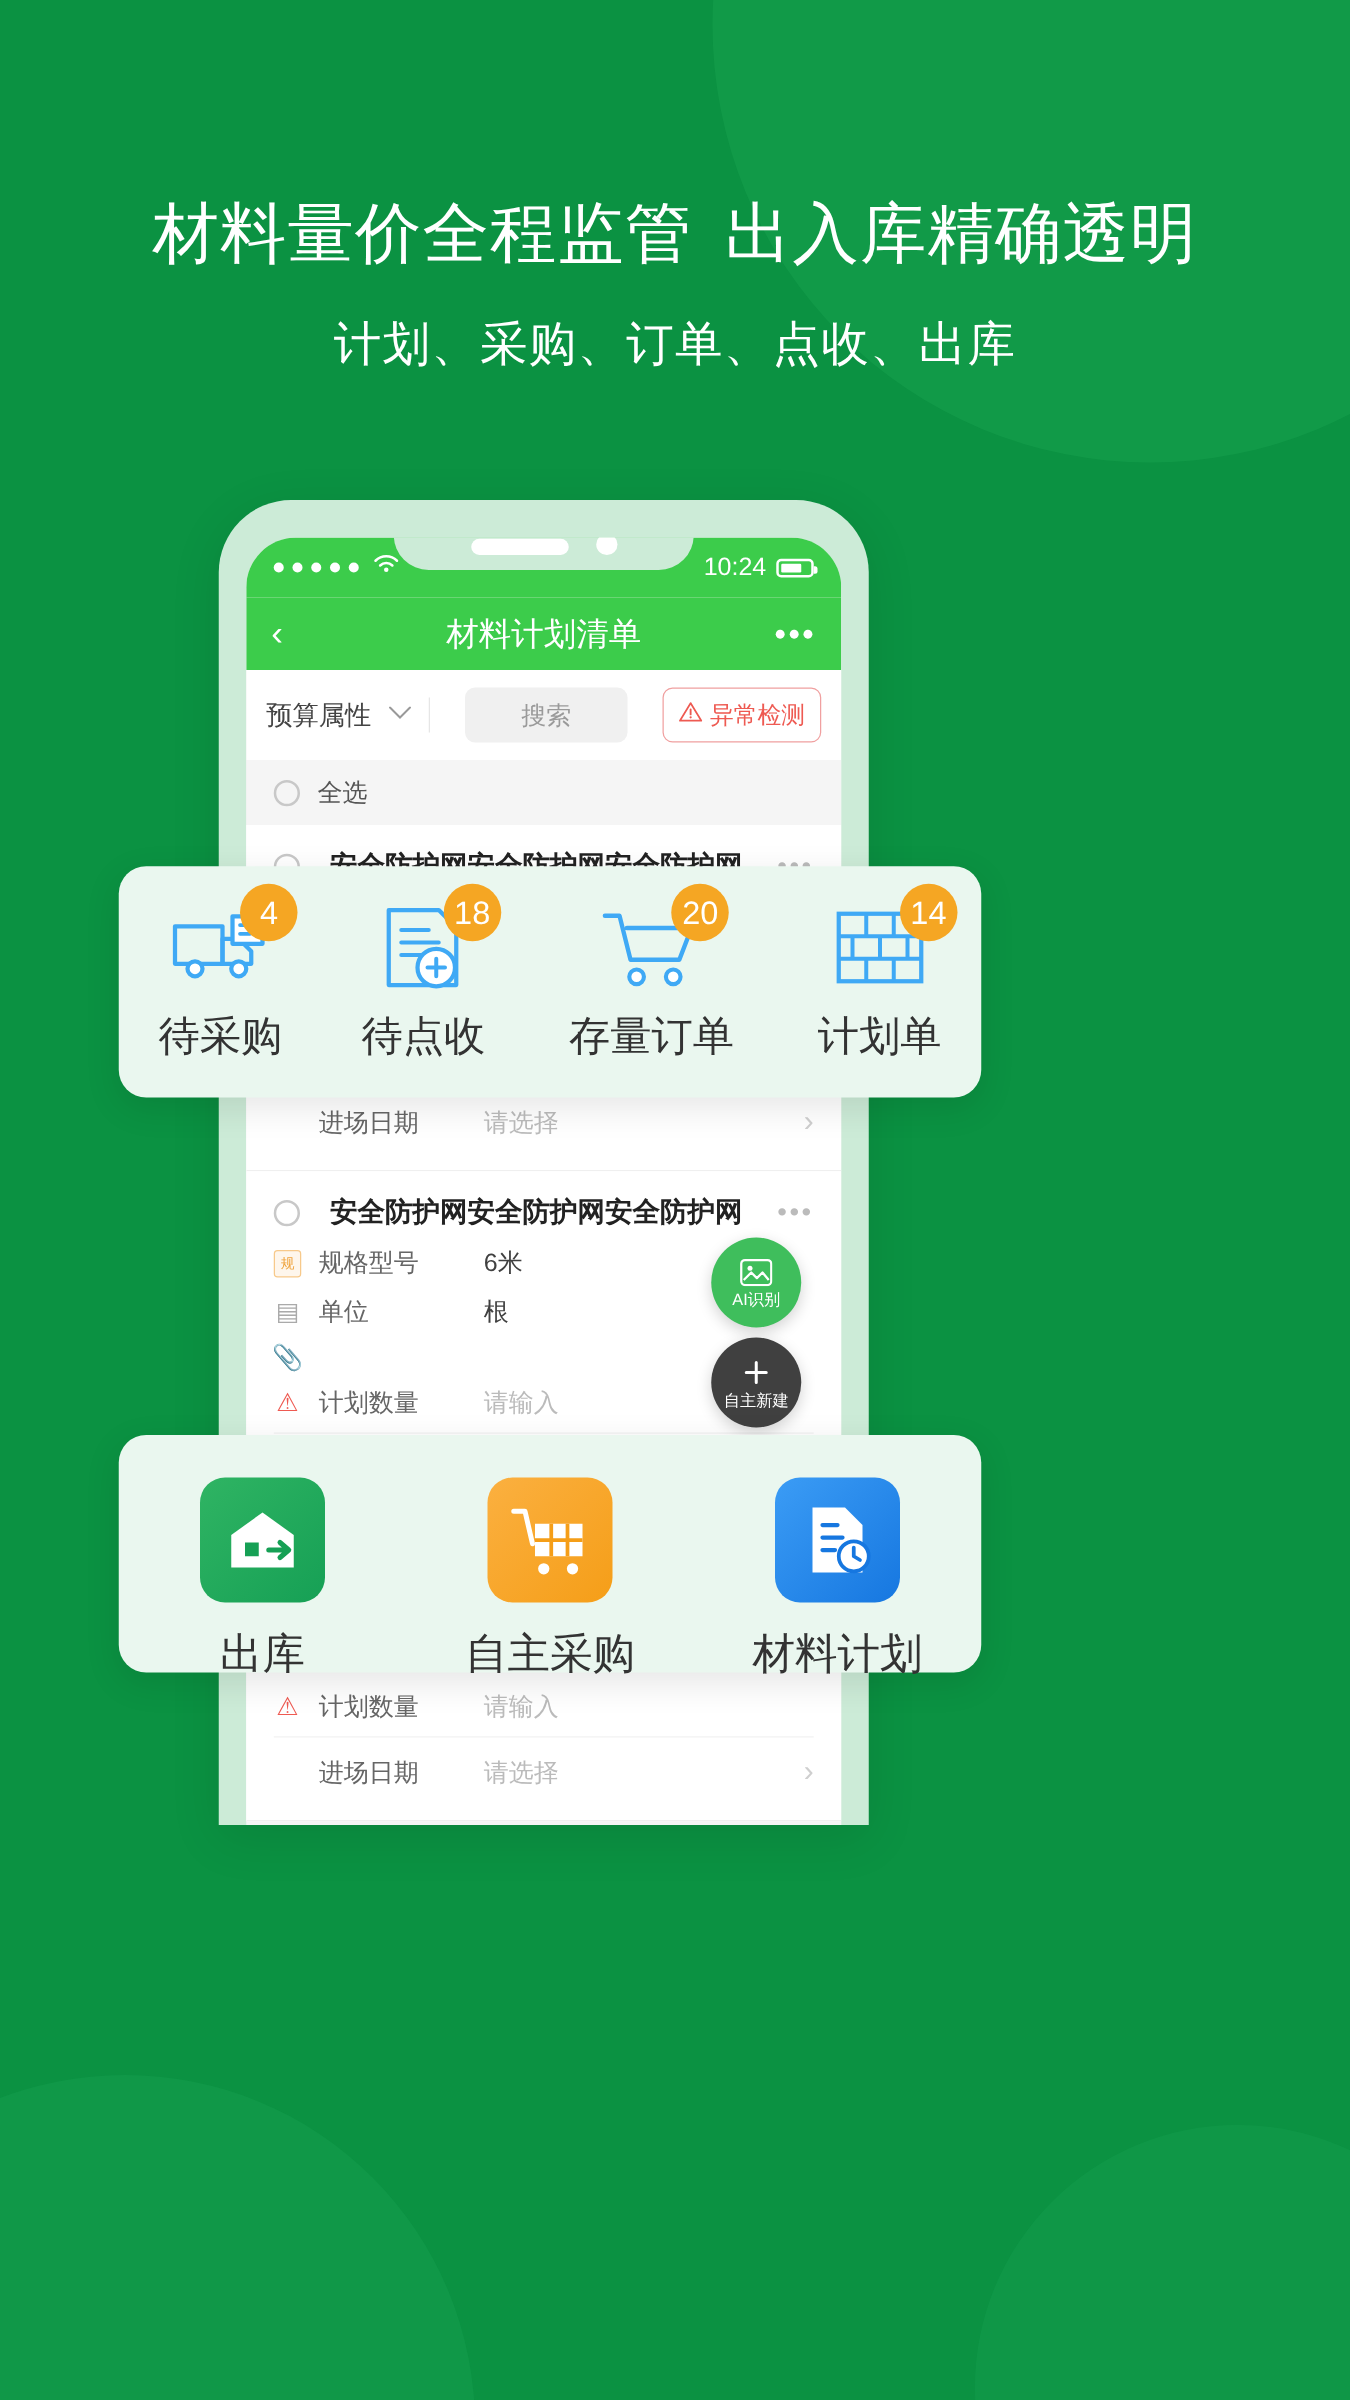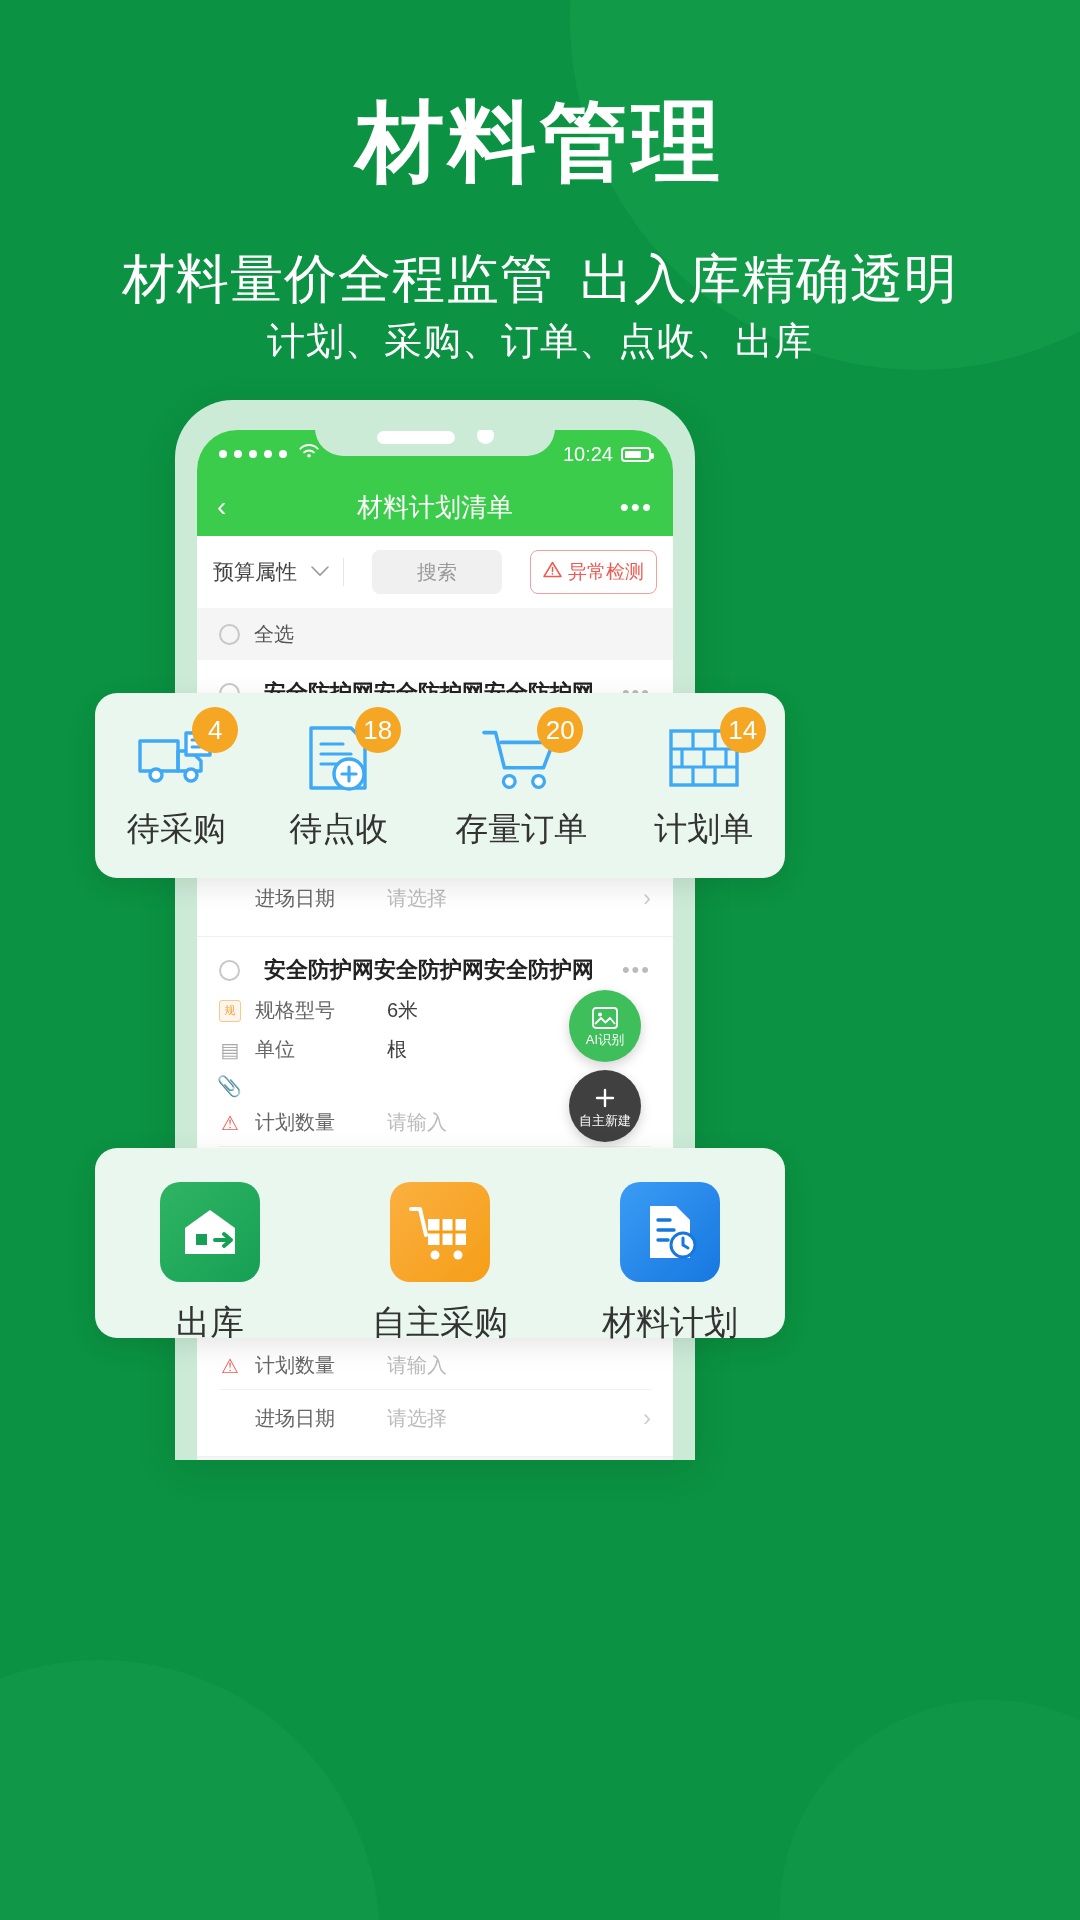--- a/index.html
+++ b/index.html
@@ -55,20 +55,21 @@
     color: #fff;
     font-size: 53px;
     font-weight: normal;
     margin-top: 56px;
     letter-spacing: 1px;
   }
   .subtitle .gap { display:inline-block; width: 26px; }
   .tagline {
     color: #fff;
     font-size: 38px;
+    margin-top: 26px;
     letter-spacing: 1px;
   }
 
   
   .phone-wrap {
     position: absolute;
     left: 175px;
     top: 400px;
     width: 520px;
     height: 1060px;
@@ -298,21 +299,20 @@
   .fitem.big .flabel { margin-top: 18px; font-size: 34px; }
 </style>
 </head>
 <body>
 
 <div class="bg-arc-1"></div>
 <div class="bg-arc-2"></div>
 <div class="bg-arc-3"></div>
 
 <div class="header">
-  <div class="title">材料管理</div>
   <div class="subtitle">
     <span>材料量价全程监管</span><span class="gap"></span><span>出入库精确透明</span>
   </div>
   <div class="tagline">计划、采购、订单、点收、出库</div>
 </div>
 
 <div class="phone-wrap">
   <div class="phone-shell"></div>
   <div class="phone-screen">
 

